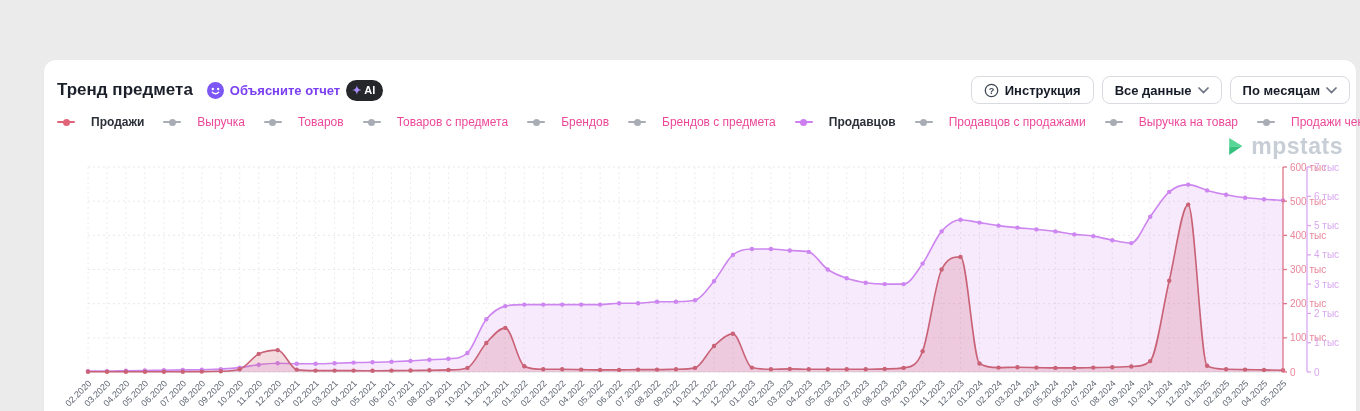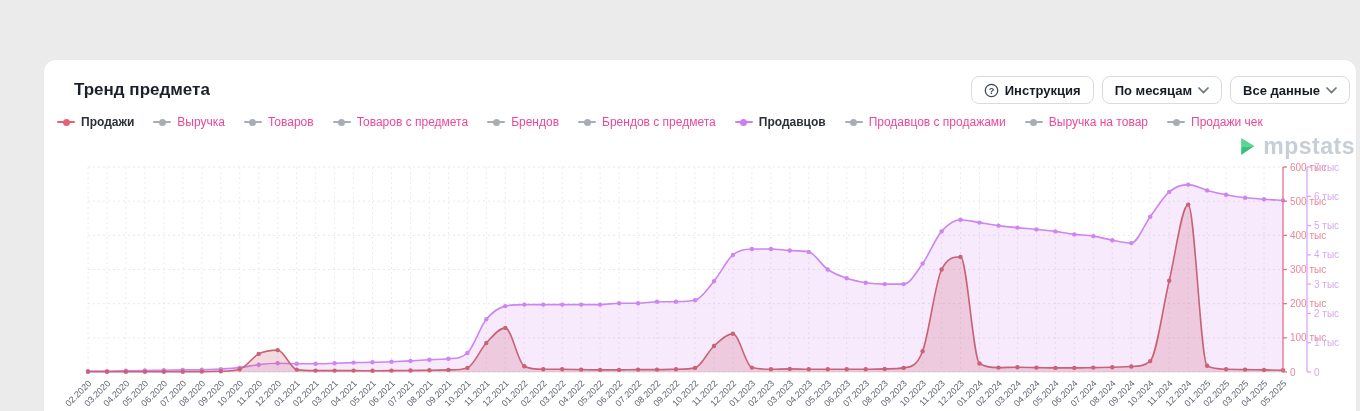--- a/index.html
+++ b/index.html
@@ -1,72 +1,85 @@
 <!DOCTYPE html>
 <html><head>
 <meta charset="utf-8">
 <style>
   * { margin:0; padding:0; box-sizing:border-box; }
   html,body { width:1360px; height:411px; overflow:hidden; background:#ebebeb;
     font-family:"Liberation Sans", sans-serif; }
   .card { position:absolute; left:44px; top:60px; width:1312px; height:400px;
     background:#ffffff; border-radius:12px 12px 0 0; box-shadow:0 1px 2px rgba(0,0,0,0.05); }
   .header-row { display:flex; justify-content:space-between;
-    padding:16px 6px 0 30px; }
+    padding:16px 6px 0 13px; }
   .title-group { display:flex; align-items:center; gap:14px; }
   .page-title { font-size:17px; font-weight:700; color:#1b202b; }
   .explain { display:flex; align-items:center; gap:6px; cursor:pointer; }
   .explain-label { color:#7b3ff2; font-size:13px; font-weight:700; }
   .ai-pill { background:#26272b; border-radius:11px; height:21px; padding:0 8px 0 6px;
     display:flex; align-items:center; gap:3px; color:#fff; font-size:11px; font-weight:700; }
   .sparkle { color:#a98bfa; font-size:11px; line-height:1; }
   .btn-group { display:flex; align-items:center; gap:8px; }
   .btn { display:flex; align-items:center; gap:6px; border:1px solid #d8dbe0; background:#fff;
     border-radius:8px; padding:0 12px; height:28px; font-size:13px; font-weight:600;
     color:#161c27; cursor:pointer; white-space:nowrap; }
   .legend-row { display:flex; align-items:center; gap:19px; padding:11px 0 0 13px; white-space:nowrap; }
-  .legend-item { display:flex; align-items:center; gap:6px; cursor:pointer; }
+  .legend-item { display:flex; align-items:center; gap:16px; cursor:pointer; }
   .lm { display:inline-block; width:18px; height:7px; position:relative; }
   .lm::before { content:''; position:absolute; left:0; right:0; top:2.5px; height:2px;
     border-radius:1px; background:currentColor; }
   .lm::after { content:''; position:absolute; left:5.5px; top:0; width:7px; height:7px;
     border-radius:50%; background:currentColor; }
   .legend-item .lt { font-size:12px; color:#ec4899; }
   .legend-item.active .lt { color:#2b3039; font-weight:700; }
   .show-all { display:inline-block; margin:9px 0 0 13px; font-size:13px; color:#2665dd;
     border-bottom:1px dashed #8fb0ec; cursor:pointer; line-height:1.25; }
-  .logo { position:absolute; top:73px; right:1px; display:flex; align-items:center; gap:5px; }
+  .logo { position:absolute; top:73px; right:13px; display:flex; align-items:center; gap:5px; }
   .logo-text { font-size:23px; font-weight:600; color:#c7ced6; letter-spacing:0.5px; }
   .chart-wrap { position:absolute; left:0; top:95px; width:1312px; height:256px; }
 </style>
 </head>
 <body>
 
 <div class="card">
 
   <div class="header-row">
     <div class="title-group">
       <div class="page-title">Тренд предмета</div>
+      <div class="explain">
+        <svg width="17" height="17" viewBox="0 0 16 16">
+          <circle cx="8" cy="8" r="8" fill="#7c57f5"></circle>
+          <circle cx="5.5" cy="6.6" r="1.1" fill="#fff"></circle>
+          <circle cx="10.5" cy="6.6" r="1.1" fill="#fff"></circle>
+          <path d="M5 9.6 Q8 12.4 11 9.6" stroke="#fff" stroke-width="1.3" fill="none" stroke-linecap="round"></path>
+        </svg>
+        <span class="explain-label">Объясните отчет</span>
+        <span class="ai-pill">
+          <span class="sparkle">✦</span>
+          <span>AI</span>
+        </span>
+      </div>
     </div>
     <div class="btn-group">
       <button class="btn">
         <svg width="15" height="15" viewBox="0 0 14 14">
           <circle cx="7" cy="7" r="5.8" fill="none" stroke="#3f4854" stroke-width="1.2"></circle>
           <text x="7" y="10" text-anchor="middle" font-size="8.5" font-weight="bold" fill="#3f4854">?</text>
         </svg>
         <span>Инструкция</span>
       </button>
       <button class="btn">
-        <span>По месяцам</span>
+        <span>Все данные</span>
         <svg width="11" height="7" viewBox="0 0 11 7">
           <polyline points="1,1 5.5,5.5 10,1" fill="none" stroke="#6b7280" stroke-width="1.7" stroke-linecap="round"></polyline>
         </svg>
       </button>
       <button class="btn">
-        <span>Все данные</span>
+        <span>По месяцам</span>
         <svg width="11" height="7" viewBox="0 0 11 7">
           <polyline points="1,1 5.5,5.5 10,1" fill="none" stroke="#6b7280" stroke-width="1.7" stroke-linecap="round"></polyline>
         </svg>
       </button>
     </div>
   </div>
 
   <div class="legend-row">
       <div class="legend-item active">
         <span class="lm" style="color: rgb(224, 99, 119);"></span>

